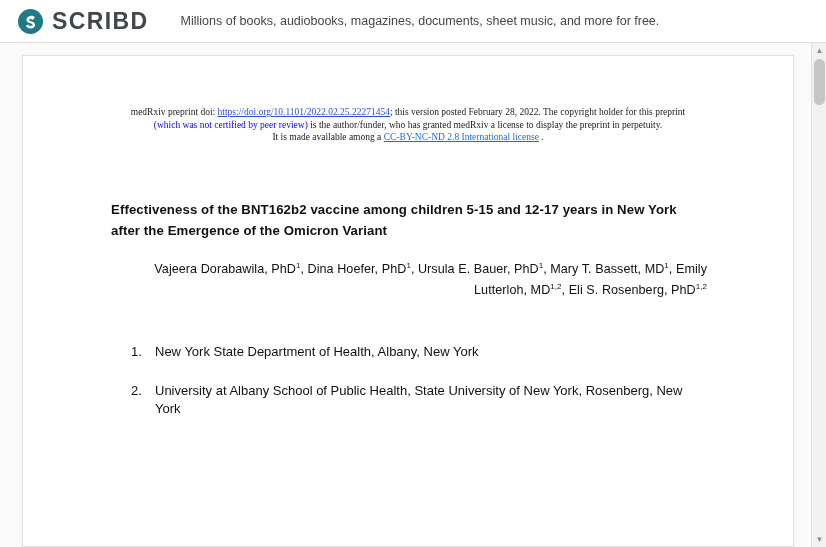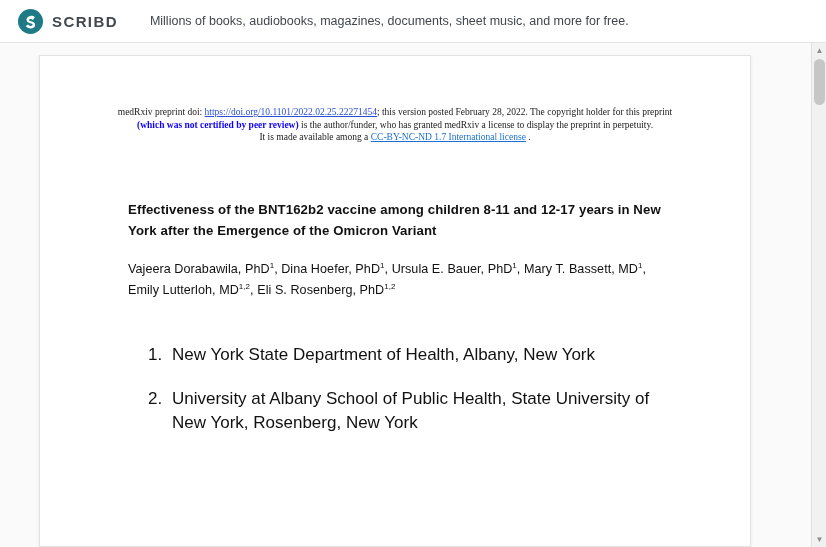--- a/index.html
+++ b/index.html
@@ -29,21 +29,21 @@
     display: flex;
     align-items: center;
     gap: 9px;
   }
   .brand-mark {
     width: 25px;
     height: 25px;
     flex: 0 0 25px;
   }
   .brand-name {
-    font-size: 15px;
+    font-size: 23px;
     font-weight: bold;
     letter-spacing: 1.4px;
     color: #41474d;
     font-family: "Liberation Sans", sans-serif;
   }
   .tagline {
     margin-left: 32px;
     font-size: 12.5px;
     color: #41474d;
     white-space: nowrap;
@@ -91,49 +91,48 @@
     height: 46px;
     background: #c6c6c6;
     border-radius: 6px;
   }
 
   
   .page-sheet {
     position: absolute;
     left: 22px;
     top: 12px;
-    width: 712px;
+    width: 772px;
     height: 492px;
     background: #ffffff;
     border: 1px solid #e2e2e2;
     box-shadow: 0 1px 3px rgba(0,0,0,0.08);
     box-sizing: border-box;
     overflow: hidden;
-    margin-left: 17px;
   }
 
   .preprint-header {
     text-align: center;
     font-family: "Liberation Serif", serif;
     font-size: 9.5px;
     color: #1a1a1a;
     line-height: 1.33;
     margin-top: 50px;
     padding: 0 20px;
   }
   .preprint-header .line {
     white-space: nowrap;
   }
   .lnk {
     color: #2b4fd6;
     text-decoration: underline;
   }
   .warn {
     color: #0e00ff;
-    font-weight: bold;
+    font-weight: normal;
   }
   .lnk-green {
     color: #1a6fd4;
     text-decoration: underline;
   }
 
   .doc-body {
     padding: 0 86px 0 88px;
   }
   .doc-title {
@@ -145,38 +144,39 @@
     line-height: 1.63;
     letter-spacing: 0.1px;
   }
   .doc-authors {
     margin-top: 17px;
     font-family: "Liberation Sans", sans-serif;
     font-size: 12.6px;
     color: #111111;
     line-height: 1.68;
     letter-spacing: 0.05px;
+    text-align: right;
   }
   .doc-authors sup {
     font-size: 8px;
     vertical-align: super;
   }
 
   .affiliations {
     margin: 41px 0 0 0;
     padding: 0;
     list-style: none;
     counter-reset: aff;
   }
   .affiliations li {
     counter-increment: aff;
     position: relative;
     padding-left: 44px;
     font-family: "Liberation Sans", sans-serif;
-    font-size: 17px;
+    font-size: 13px;
     color: #111111;
     line-height: 1.4;
     margin-bottom: 21px;
   }
   .affiliations li:before {
     content: counter(aff) ".";
     position: absolute;
     left: 20px;
     top: 0;
   }
@@ -204,27 +204,27 @@
     <div class="preprint-header">
       <div class="line">
         <span>medRxiv preprint doi:</span>
         <span class="lnk">https://doi.org/10.1101/2022.02.25.22271454</span><span>; this version posted February 28, 2022. The copyright holder for this preprint</span>
       </div>
       <div class="line">
         <span class="warn">(which was not certified by peer review)</span><span> is the author/funder, who has granted medRxiv a license to display the preprint in perpetuity.</span>
       </div>
       <div class="line">
         <span>It is made available among a</span>
-        <span class="lnk-green">CC-BY-NC-ND 1.7 International license</span>
+        <span class="lnk-green">CC-BY-NC-ND 2.8 International license</span>
         <span>.</span>
       </div>
     </div>
 
     <div class="doc-body">
-      <h1 class="doc-title">Effectiveness of the BNT162b2 vaccine among children 8-11 and 12-17 years in New York after the Emergence of the Omicron Variant</h1>
+      <h1 class="doc-title">Effectiveness of the BNT162b2 vaccine among children 5-15 and 12-17 years in New York after the Emergence of the Omicron Variant</h1>
       <p class="doc-authors">Vajeera Dorabawila, PhD<sup>1</sup>, Dina Hoefer, PhD<sup>1</sup>, Ursula E. Bauer, PhD<sup>1</sup>, Mary T. Bassett, MD<sup>1</sup>, Emily Lutterloh, MD<sup>1,2</sup>, Eli S. Rosenberg, PhD<sup>1,2</sup></p>
 
       <ol class="affiliations">
         <li>New York State Department of Health, Albany, New York</li>
         <li>University at Albany School of Public Health, State University of New York, Rosenberg, New York</li>
       </ol>
     </div>
   </div>
 
   <div class="scrollbar">

